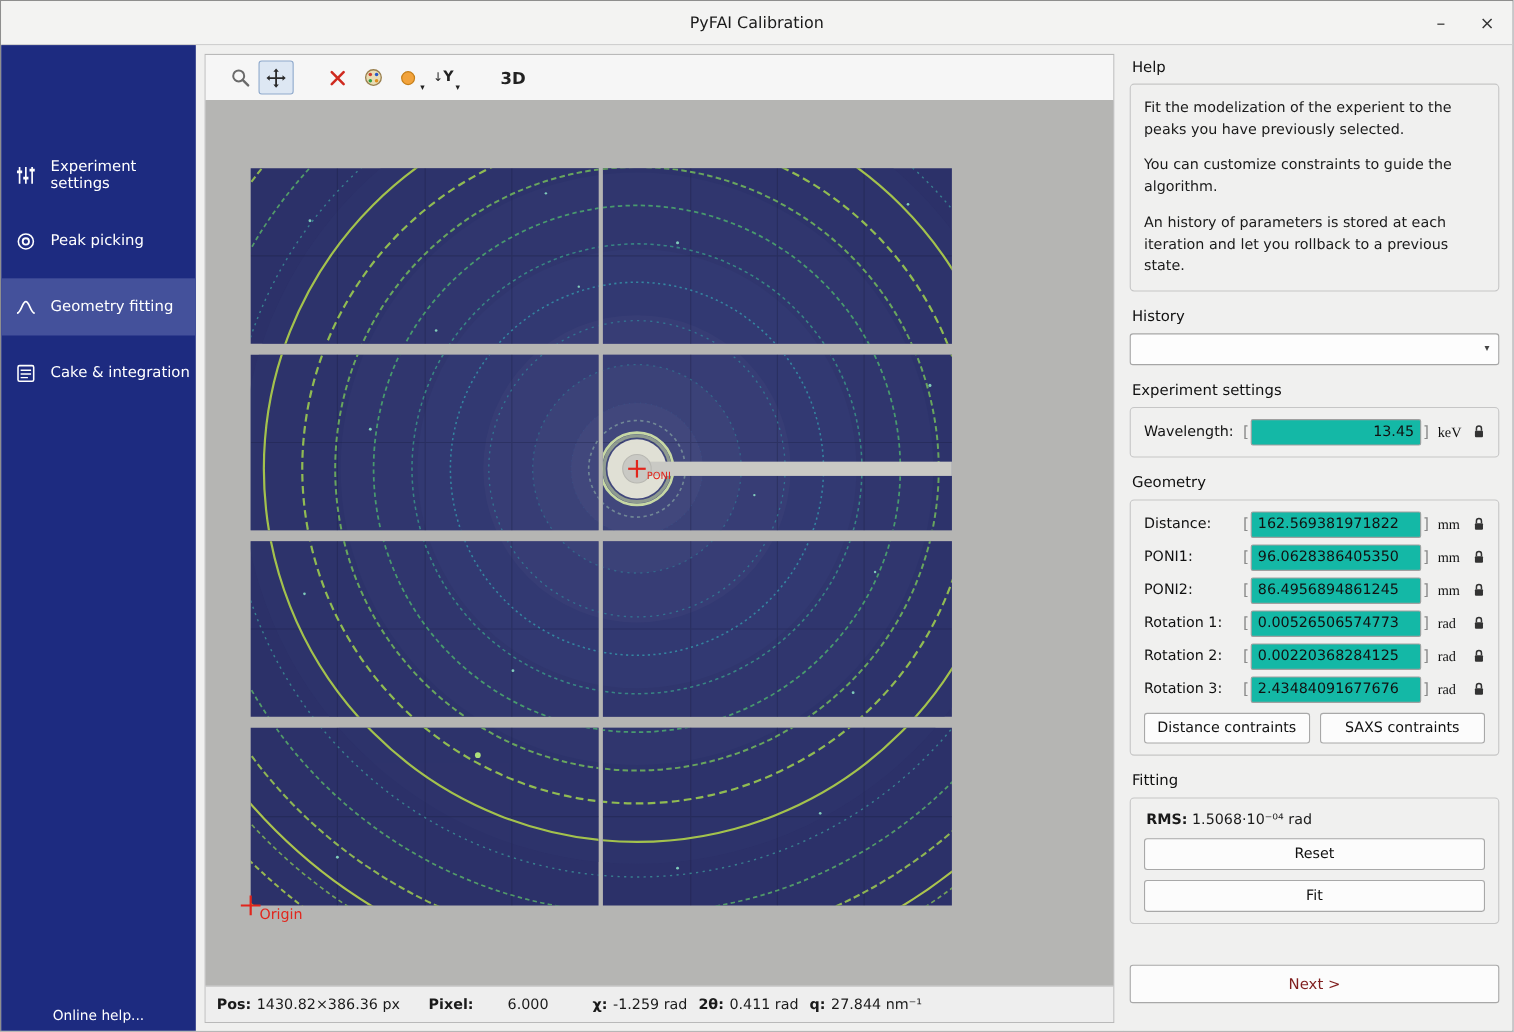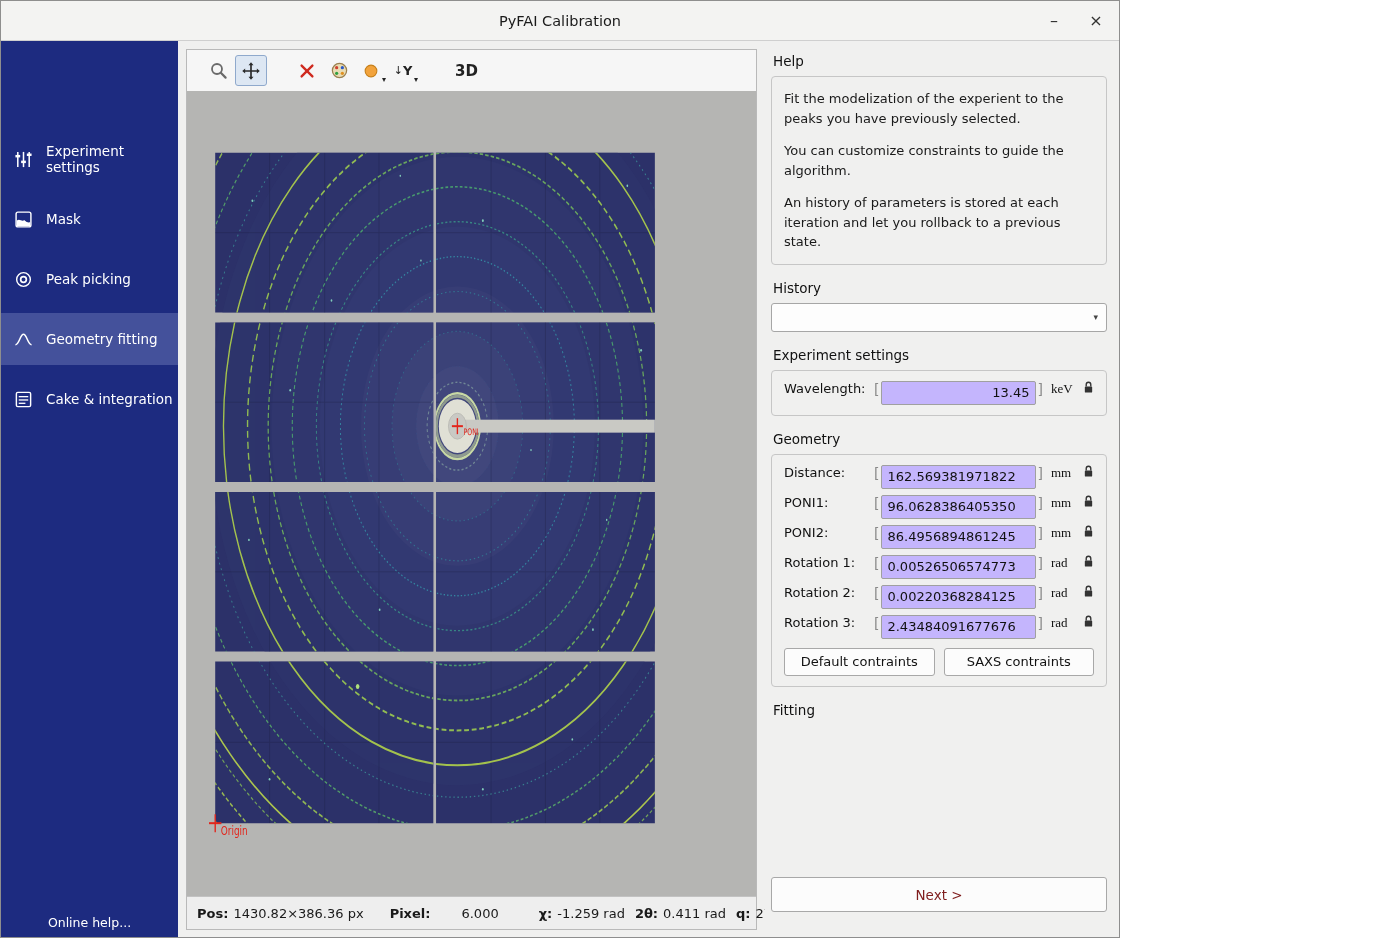--- a/index.html
+++ b/index.html
@@ -1,16 +1,16 @@
 <!DOCTYPE html>
 <html><head>
 <meta charset="utf-8">
 <style>
   html,body{margin:0;padding:0;background:#ffffff;}
-  .window{width:1120px;height:938px;position:relative;background:#f0f0ef;border:1px solid #8e8e8e;
+  .window{width:1376px;height:938px;position:relative;background:#f0f0ef;border:1px solid #8e8e8e;
     box-sizing:border-box;font-family:"DejaVu Sans","Liberation Sans",sans-serif;overflow:hidden;color:#1a1a1a;}
   
   .titlebar{height:39px;background:#f3f3f2;border-bottom:1px solid #cfcfcf;position:relative;
     display:flex;align-items:center;justify-content:center;}
   .title{font-size:14.5px;color:#1a1a1a;}
   .win-controls{position:absolute;right:14px;top:0;height:100%;display:flex;align-items:center;gap:24px;}
   .win-btn{font-size:16px;color:#333;width:18px;text-align:center;cursor:default;line-height:1;}
   .content{display:flex;height:897px;}
   
   .sidebar{width:177px;background:#1d2b80;color:#fff;display:flex;flex-direction:column;
@@ -42,25 +42,25 @@
   .rightpanel{width:354px;box-sizing:border-box;padding:10px 12px 26px 6px;display:flex;flex-direction:column;
     background:#f0f0ef;flex-shrink:0;}
   .sect-title{font-size:13.5px;color:#111;margin:2px 0 7px 2px;}
   .sect-title.mt{margin-top:15px;}
   .groupbox{border:1px solid #c6c6c6;border-radius:4px;padding:10px 12px;box-sizing:border-box;}
   .help-p{font-size:13px;line-height:1.5;margin:2px 0 13px 0;color:#1a1a1a;}
   .help-p:last-child{margin-bottom:2px;}
   .combobox{height:27px;background:#fdfdfd;border:1px solid #a6a6a6;border-radius:3px;display:flex;
     align-items:center;justify-content:flex-end;padding-right:8px;cursor:default;}
   .combo-caret{font-size:9px;color:#444;}
-  .frow{display:flex;align-items:flex-start;margin-bottom:6px;}
+  .frow{display:flex;align-items:center;margin-bottom:6px;}
   .frow:last-of-type{margin-bottom:0;}
   .flabel{width:88px;font-size:13px;color:#111;flex-shrink:0;}
   .bracket{color:#8a8a8a;font-size:14px;margin:0 2px;}
-  .tfield{flex:1;min-width:0;height:24px;background:#c4b5fd;border:1px solid #a0a0a0;border-radius:2px;
+  .tfield{flex:1;min-width:0;height:24px;background:#14b8a6;border:1px solid #a0a0a0;border-radius:2px;
     font-family:"DejaVu Sans","Liberation Sans",sans-serif;font-size:13px;padding:0 5px;box-sizing:border-box;color:#111;}
   .tfield.right{text-align:right;}
   .funit{width:30px;margin-left:6px;font-size:13px;color:#111;flex-shrink:0;font-family:Liberation Serif, serif;}
   .lock{margin-left:2px;flex-shrink:0;display:flex;align-items:center;cursor:default;}
   .btn{background:#fcfcfc;border:1px solid #a8a8a8;border-radius:3px;font-family:"DejaVu Sans","Liberation Sans",sans-serif;
     font-size:13px;color:#111;padding:4px 10px;cursor:default;}
   .btnrow{display:flex;gap:9px;margin-top:9px;}
   .btnrow .btn{flex:1;height:28px;}
   .wide{display:block;width:100%;height:29px;margin-top:9px;}
   .rms-line{font-size:13px;margin:2px 0 8px 2px;}
@@ -90,29 +90,20 @@
                 <line x1="4" y1="2" x2="4" y2="18"></line>
                 <line x1="10" y1="2" x2="10" y2="18"></line>
                 <line x1="16" y1="2" x2="16" y2="18"></line>
                 <line x1="1.5" y1="6.5" x2="6.5" y2="6.5" stroke-width="2.6"></line>
                 <line x1="7.5" y1="12.5" x2="12.5" y2="12.5" stroke-width="2.6"></line>
                 <line x1="13.5" y1="5" x2="18.5" y2="5" stroke-width="2.6"></line>
               </g>
             </svg>
         </span>
         <span>Experiment settings</span>
-      </div>
-      <div class="side-item">
-        <span class="side-icon">
-          <svg width="19" height="19" viewBox="0 0 20 20">
-              <rect x="2.2" y="2.2" width="15.6" height="15.6" rx="2" fill="none" stroke="#fff" stroke-width="1.5"></rect>
-              <path d="M3 17 L3 11 C6 9 8 12 10 11 C12 10 12 14 17 13 L17 17 Z" fill="#fff"></path>
-            </svg>
-        </span>
-        <span>Mask</span>
       </div>
       <div class="side-item">
         <span class="side-icon">
           <svg width="19" height="19" viewBox="0 0 20 20">
               <circle cx="10" cy="10" r="7.2" fill="none" stroke="#fff" stroke-width="1.5"></circle>
               <circle cx="10" cy="10" r="3" fill="none" stroke="#fff" stroke-width="1.8"></circle>
             </svg>
         </span>
         <span>Peak picking</span>
       </div>
@@ -435,24 +426,32 @@
           <span class="bracket">]</span>
           <span class="funit">rad</span>
           <span class="lock">
               <svg width="11" height="13" viewBox="0 0 12 14">
                 <path d="M3.5 6 V3.8 a2.5 2.5 0 0 1 5 0 V6" fill="none" stroke="#333" stroke-width="1.5"></path>
                 <rect x="2" y="6" width="8" height="6.5" rx="1" fill="#333"></rect>
               </svg>
             </span>
         </div>
         <div class="btnrow">
-          <button class="btn">Default contraints</button>
+          <button class="btn">Distance contraints</button>
           <button class="btn">SAXS contraints</button>
         </div>
       </div>
 
       <div class="sect-title mt">Fitting</div>
+      <div class="groupbox">
+        <div class="rms-line">
+          <b>RMS:</b>
+          <span>1.5068·10⁻⁰⁴ rad</span>
+        </div>
+        <button class="btn wide">Reset</button>
+        <button class="btn wide">Fit</button>
+      </div>
 
       <button class="next-btn">Next &gt;</button>
     </aside>
 
   </div>
 </div>
 
 </body></html>

